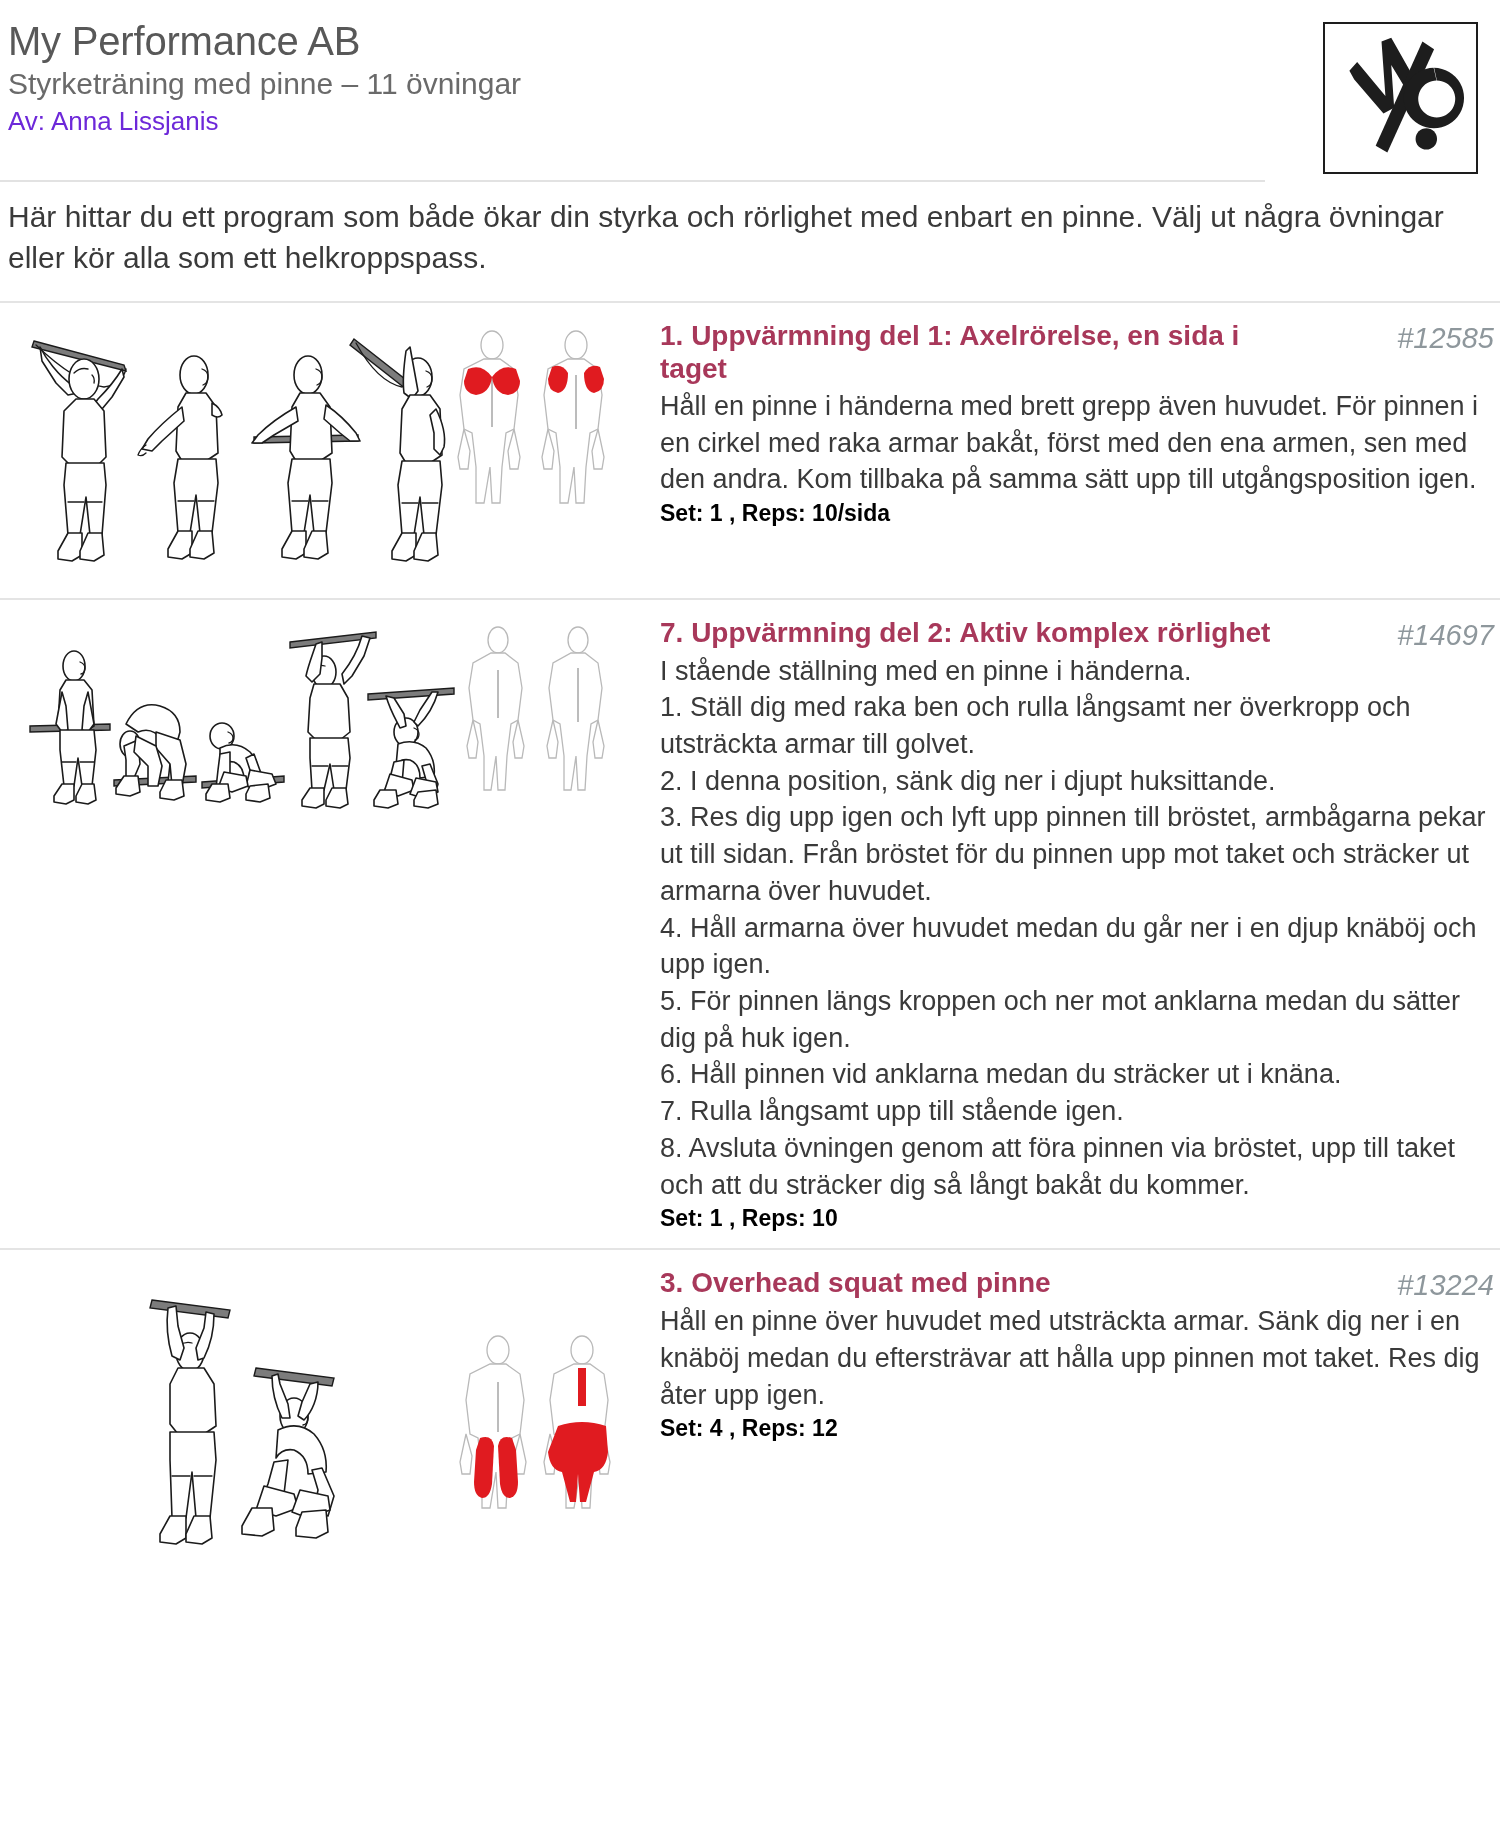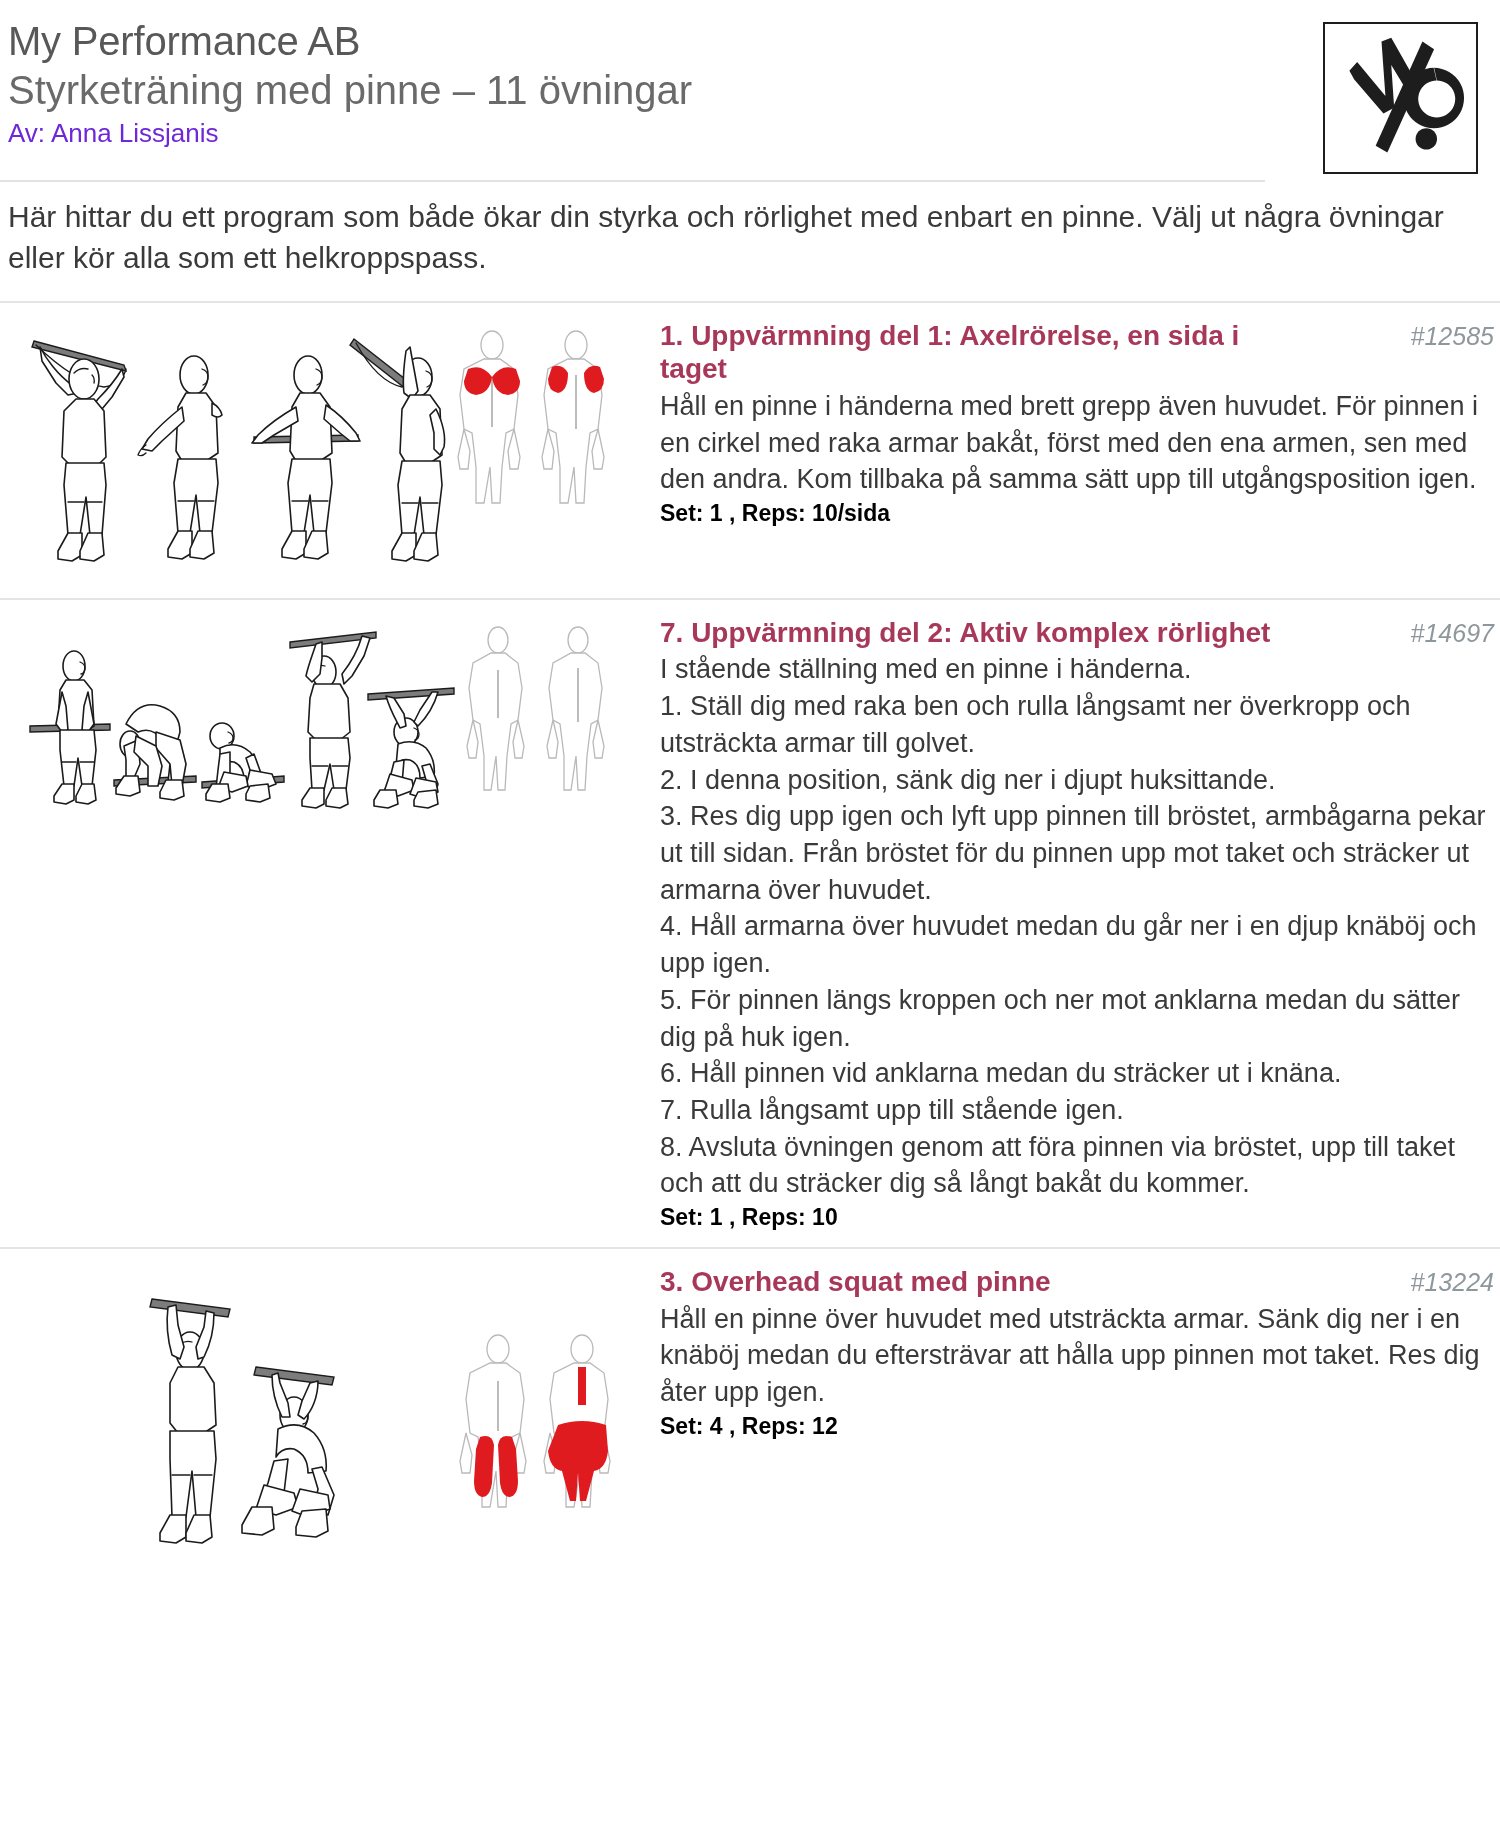--- a/index.html
+++ b/index.html
@@ -24,21 +24,21 @@
   .header-text { padding-left: 8px; }
   .company-title {
     font-size: 40px;
     font-weight: 400;
     color: #585858;
     line-height: 1.15;
     margin: 0 0 2px 0;
     letter-spacing: -0.2px;
   }
   .program-title {
-    font-size: 40px;
+    font-size: 30px;
     font-weight: 400;
     color: #6a6a6a;
     line-height: 1.2;
     margin: 0 8px 4px 0;
   }
   .author {
     font-size: 26px;
     font-weight: 400;
     color: #6d28d9;
     line-height: 1.2;
@@ -111,21 +111,21 @@
   }
   .ex-title {
     font-size: 28px;
     font-weight: bold;
     color: #a8385a;
     line-height: 1.2;
     margin: 0 0 2px 0;
     max-width: 640px;
   }
   .ex-id {
-    font-size: 25px;
+    font-size: 29px;
     font-style: italic;
     color: #8e979c;
     white-space: nowrap;
     line-height: 1.2;
     padding-top: 2px;
   }
   .ex-desc {
     font-size: 27px;
     line-height: 1.36;
     color: #3a3a3a;

